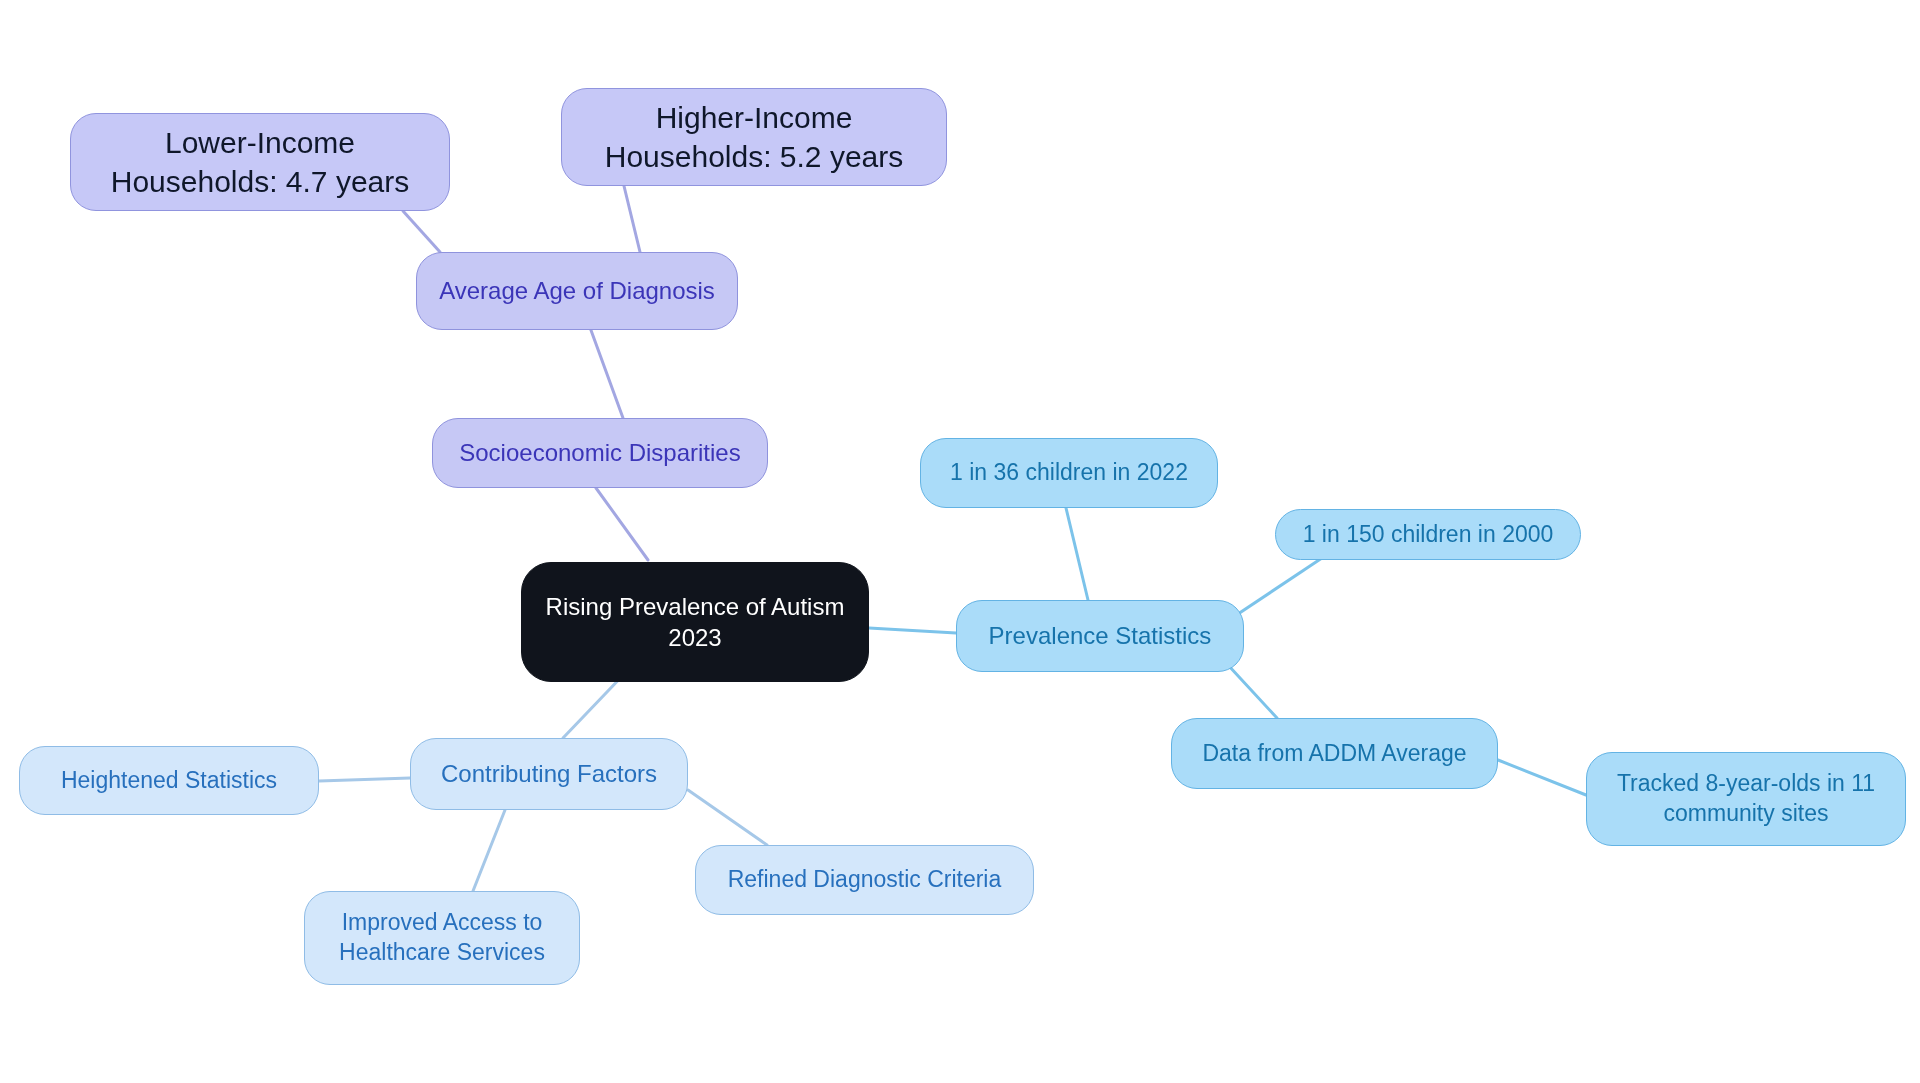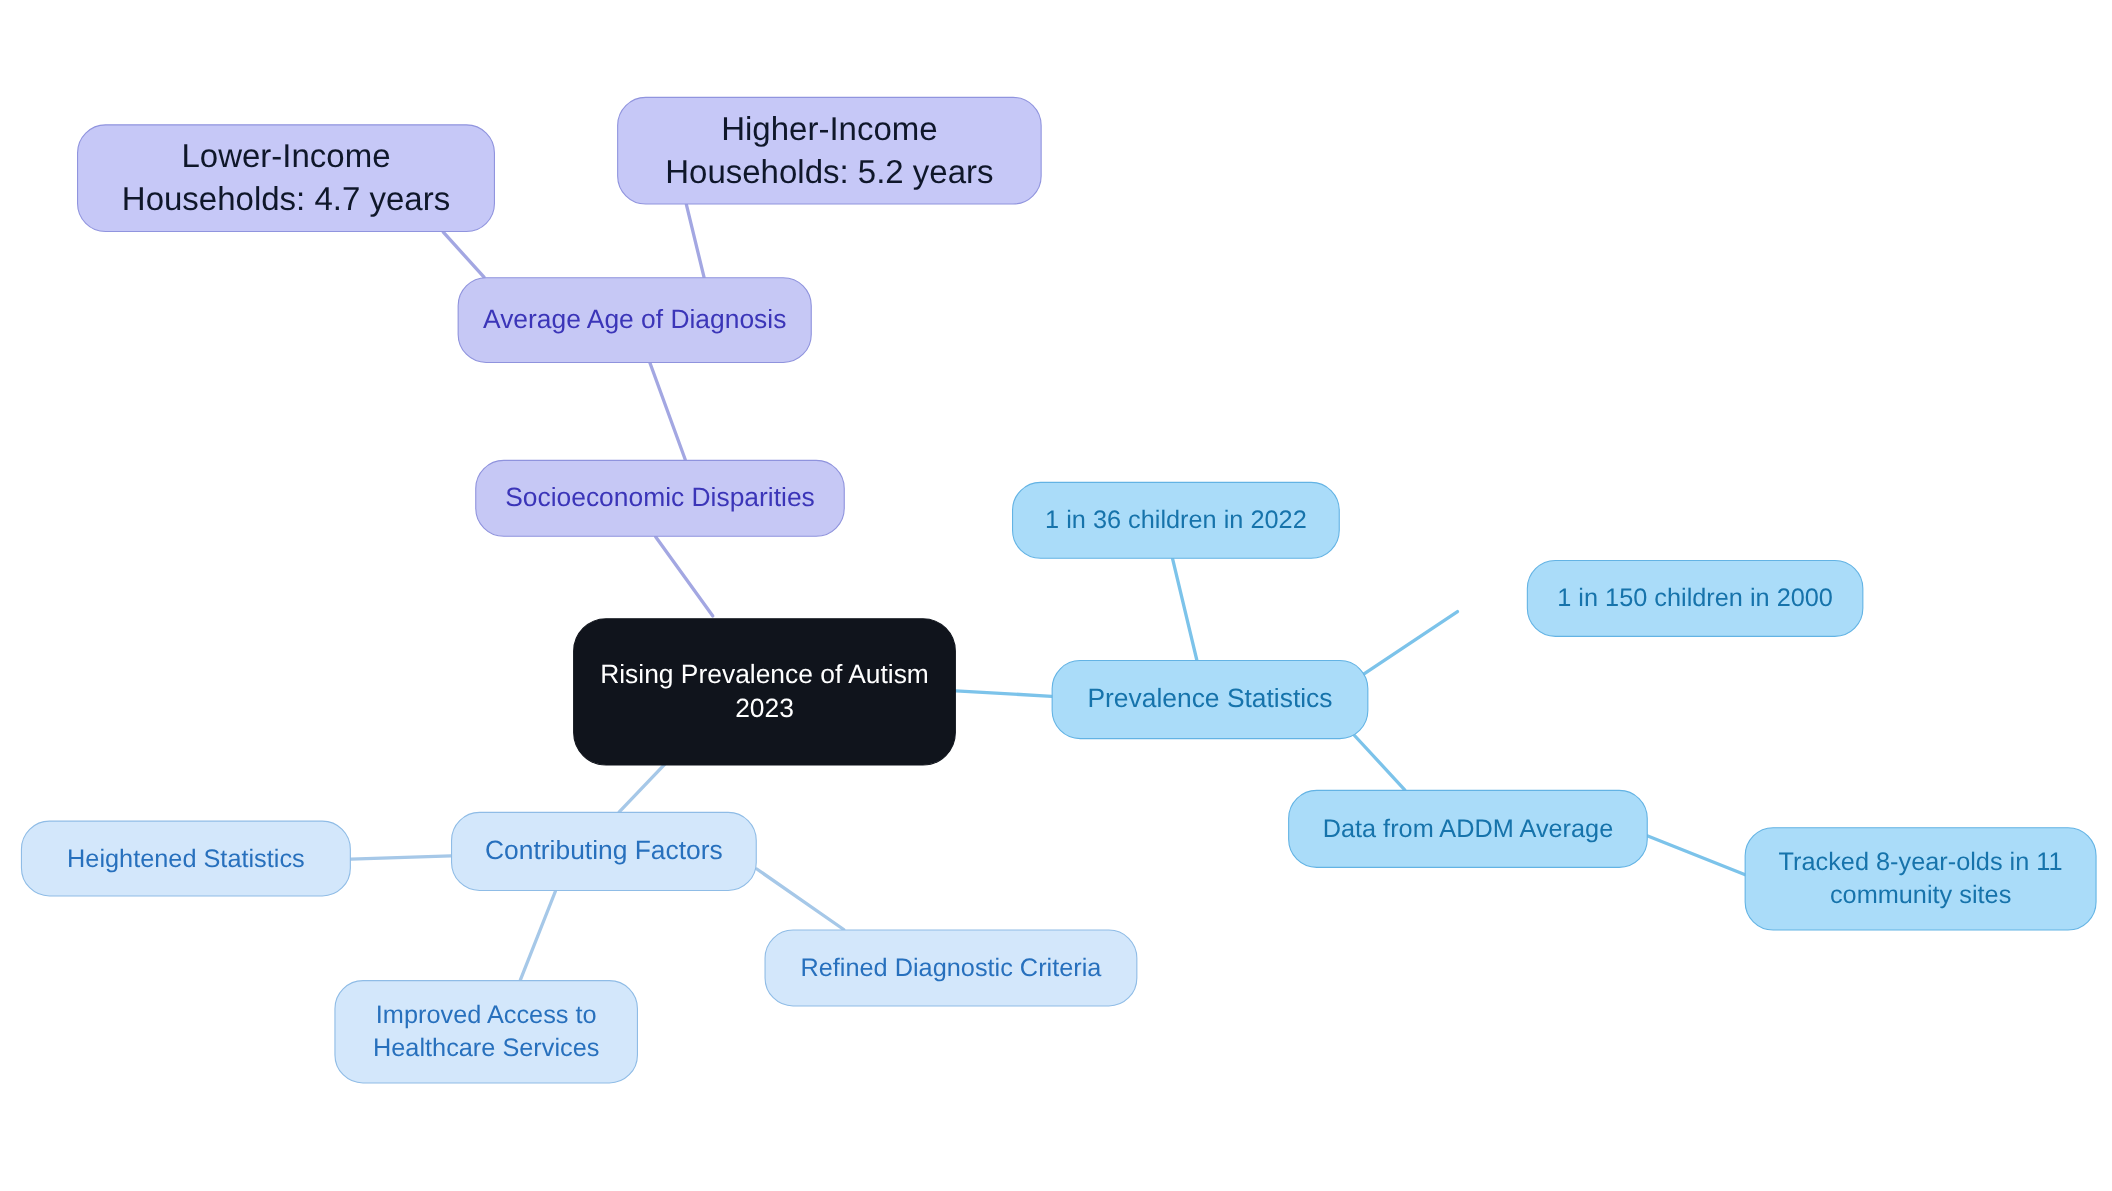--- a/index.html
+++ b/index.html
@@ -117,29 +117,29 @@
   </div>
 
   <div class="node node-purple-branch" style="left: 416px; top: 252px; width: 322px; height: 78px; align-items: center;">
     <span>Average Age of Diagnosis</span>
   </div>
 
   <div class="node node-purple-branch" style="left: 432px; top: 418px; width: 336px; height: 70px;">
     <span>Socioeconomic Disparities</span>
   </div>
 
-  <div class="node node-root" style="left: 521px; top: 562px; width: 348px; height: 134px;">
+  <div class="node node-root" style="left: 521px; top: 562px; width: 348px; height: 120px;">
     <span>Rising Prevalence of Autism 2023</span>
   </div>
 
   <div class="node node-blue-leaf" style="left: 920px; top: 438px; width: 298px; height: 70px;">
     <span>1 in 36 children in 2022</span>
   </div>
 
-  <div class="node node-blue-leaf" style="left: 1388px; top: 509px; width: 306px; height: 70px;">
+  <div class="node node-blue-leaf" style="left: 1275px; top: 509px; width: 306px; height: 51px;">
     <span>1 in 150 children in 2000</span>
   </div>
 
   <div class="node node-blue-branch" style="left: 956px; top: 600px; width: 288px; height: 72px;">
     <span>Prevalence Statistics</span>
   </div>
 
   <div class="node node-blue-leaf" style="left: 1171px; top: 718px; width: 327px; height: 71px;">
     <span>Data from ADDM Average</span>
   </div>

